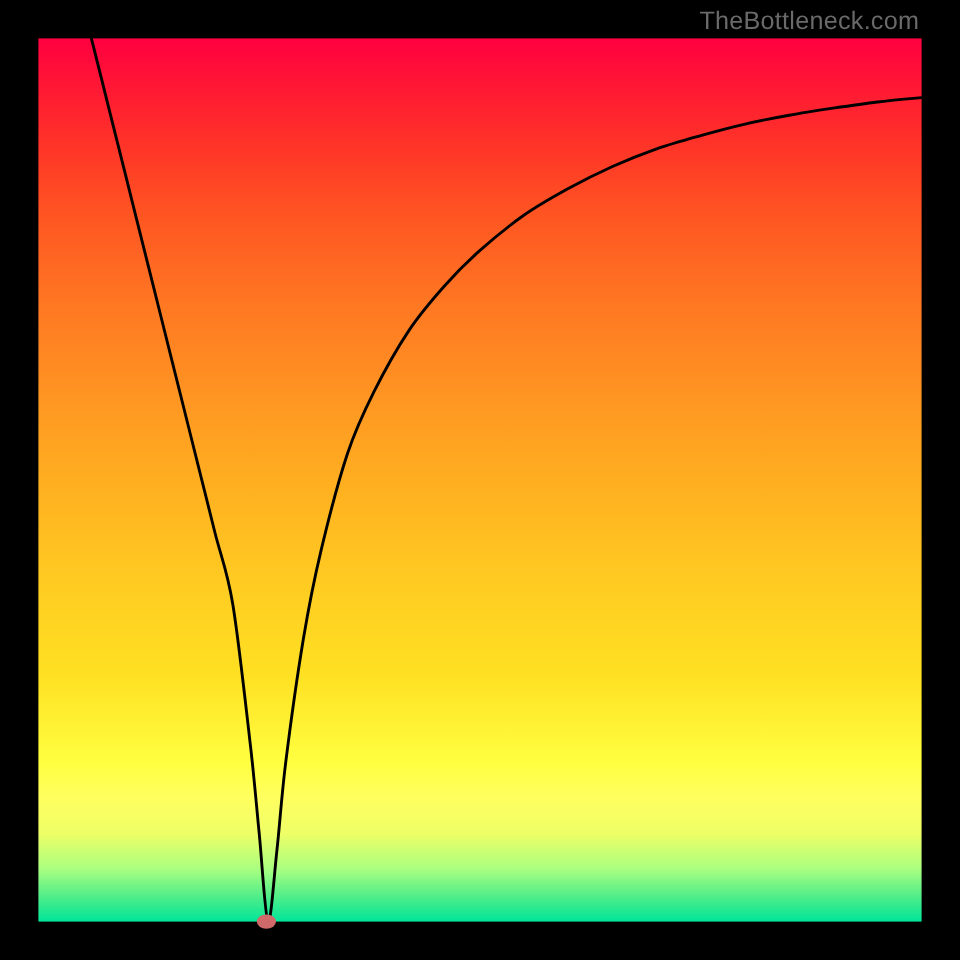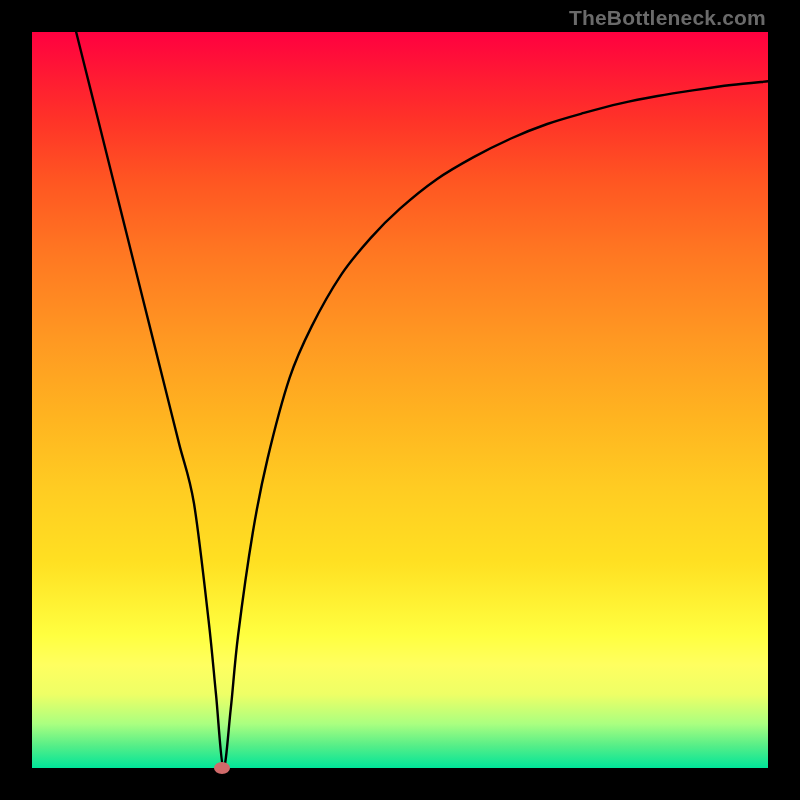--- a/index.html
+++ b/index.html
@@ -41,21 +41,21 @@
       #00e599 100%
     );
     box-sizing: border-box;
   }
   .watermark {
     position: absolute;
     top: 6px;
     right: 34px;
     color: #6a6a6a;
     font-size: 21px;
-    font-weight: 700;
+    font-weight: 400;
     letter-spacing: 0.2px;
   }
   svg.curve {
     position: absolute;
     left: 0;
     top: 0;
     width: 736px;
     height: 736px;
     overflow: visible;
   }

